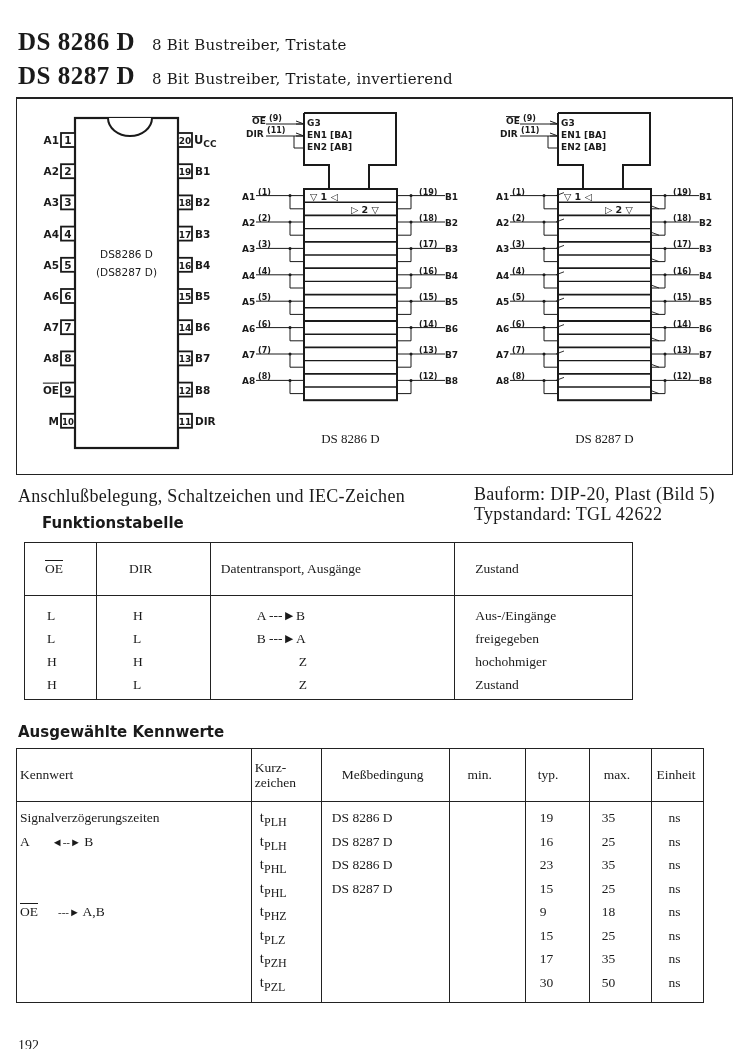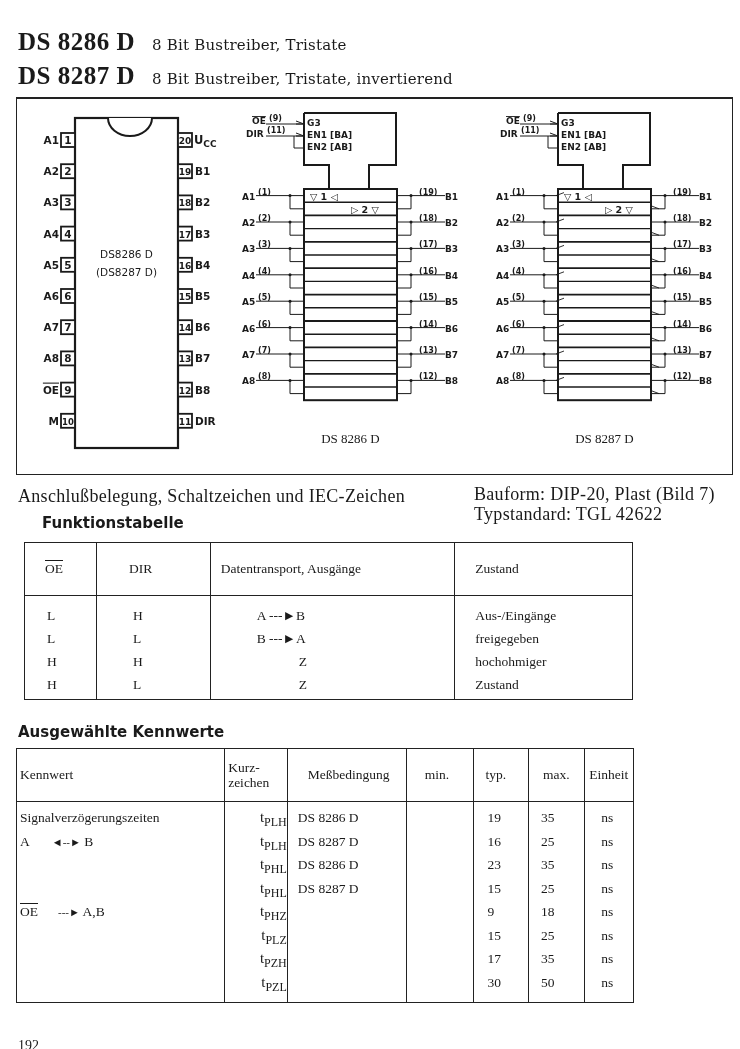--- a/index.html
+++ b/index.html
@@ -11,21 +11,21 @@
   .figbox { position:absolute; left:16px; top:97px; width:717px; height:378px; border:1.5px solid #222; border-top-width:2px; box-sizing:border-box; }
   .caption { position:absolute; font-family:"Liberation Serif", serif; font-size:18px; letter-spacing:0.3px; }
   .section-title { position:absolute; left:18px; font-family:"DejaVu Sans", sans-serif; font-weight:bold; font-size:15px; }
   table { border-collapse:collapse; font-family:"Liberation Serif", serif; font-size:13.5px; }
   .ftab { position:absolute; left:24px; top:542px; width:609px; }
   .ftab th, .ftab td { border-left:1.3px solid #222; border-right:1.3px solid #222; font-weight:normal; padding:0; }
   .ftab thead th { height:52px; border-top:1.3px solid #222; border-bottom:1.3px solid #222; text-align:left; }
   .ftab tbody td { height:23px; }
   .ftab tbody tr:first-child td { padding-top:8px; }
   .ftab tbody tr:last-child td { border-bottom:1.3px solid #222; padding-bottom:3px; }
-  .ktab { position:absolute; left:16px; top:748px; width:618px; }
+  .ktab { position:absolute; left:16px; top:748px; width:688px; }
   .ktab th, .ktab td { border-left:1.3px solid #222; border-right:1.3px solid #222; font-weight:normal; padding:0; vertical-align:top; }
   .ktab thead th { height:52px; border-top:1.3px solid #222; border-bottom:1.3px solid #222; vertical-align:middle; text-align:left; }
   .ktab tbody td { border-bottom:1.3px solid #222; }
   .line { height:23.5px; line-height:23.5px; white-space:nowrap; }
   .ovl { text-decoration:overline; }
   .sym { font-size:15px; }
   .sym sub { font-size:12px; vertical-align:-4px; }
   .pagenum { position:absolute; left:18px; top:1038px; font-family:"Liberation Serif", serif; font-size:14px; }
   svg text { font-family:"DejaVu Sans", sans-serif; }
 </style>
@@ -353,21 +353,21 @@
       <circle cx="665" cy="380.4" r="1.5" fill="#1a1a1a"></circle>
       <path d="M 665 380.4 V 393.59999999999997 H 651" fill="none" stroke="#1a1a1a" stroke-width="1"></path>
       <line x1="651" y1="390.59999999999997" x2="659" y2="393.59999999999997" stroke="#1a1a1a" stroke-width="0.9"></line>
       <text x="673" y="379.4" font-size="8" fill="#1a1a1a" font-weight="bold">(12)</text>
       <text x="699" y="384.4" font-size="9" fill="#1a1a1a" font-weight="bold">B8</text>
       <text x="604.5" y="443" font-size="13" text-anchor="middle" fill="#1a1a1a" style="font-family:&quot;Liberation Serif&quot;, serif;">DS 8287 D</text>
     </g>
 </svg>
 
 <div class="caption" style="left:18px;top:486px;">Anschlußbelegung, Schaltzeichen und IEC-Zeichen</div>
-<div class="caption" style="left:474px;top:484px;">Bauform: DIP-20, Plast (Bild 7)</div>
+<div class="caption" style="left:474px;top:484px;">Bauform: DIP-20, Plast (Bild 5)</div>
 <div class="caption" style="left:474px;top:504px;">Typstandard: TGL 42622</div>
 
 <div class="section-title" style="top:514px;margin-left:24px;">Funktionstabelle</div>
 <table class="ftab">
   <colgroup>
       <col style="width:72px">
       <col style="width:114px">
       <col style="width:245px">
       <col style="width:178px">
     </colgroup>
@@ -438,21 +438,21 @@
         <div class="line">Signalverzögerungszeiten</div>
         <div class="line">
           <span>A</span><span style="margin-left:22px;font-size:11px;">◄--►</span> <span>B</span>
         </div>
         <div class="line"></div>
         <div class="line"></div>
         <div class="line">
           <span class="ovl">OE</span><span style="margin-left:20px;font-size:11px;">---►</span> <span>A,B</span>
         </div>
       </td>
-      <td style="padding:4px 0 8px 8px;text-align:right;" id="col-sym">
+      <td style="padding:4px 0 8px 8px;" id="col-sym">
           <div class="line sym"><span>t</span><sub>PLH</sub></div>
           <div class="line sym"><span>t</span><sub>PLH</sub></div>
           <div class="line sym"><span>t</span><sub>PHL</sub></div>
           <div class="line sym"><span>t</span><sub>PHL</sub></div>
           <div class="line sym"><span>t</span><sub>PHZ</sub></div>
           <div class="line sym"><span>t</span><sub>PLZ</sub></div>
           <div class="line sym"><span>t</span><sub>PZH</sub></div>
           <div class="line sym"><span>t</span><sub>PZL</sub></div>
         </td>
       <td style="padding:4px 0 8px 10px;" id="col-cond">

